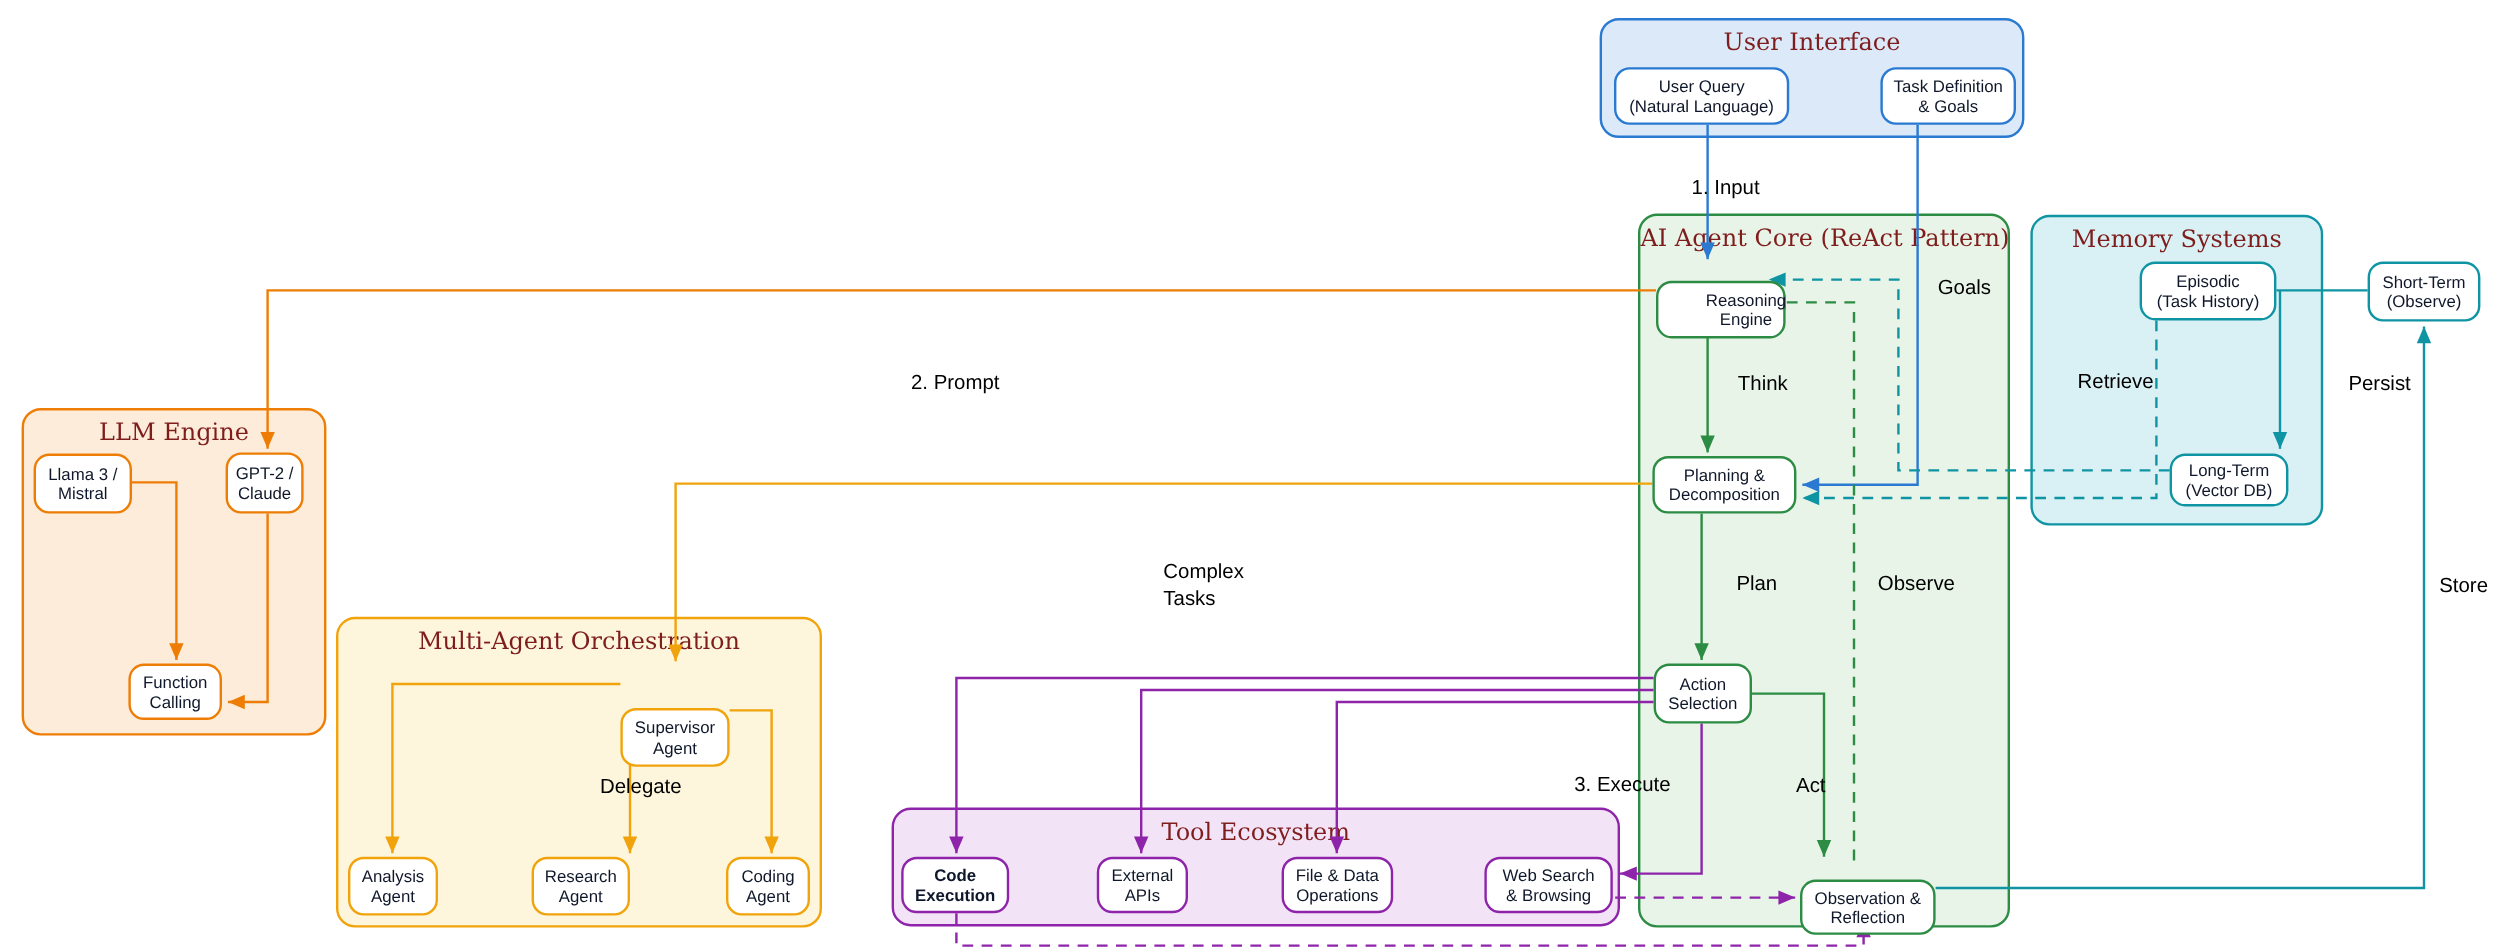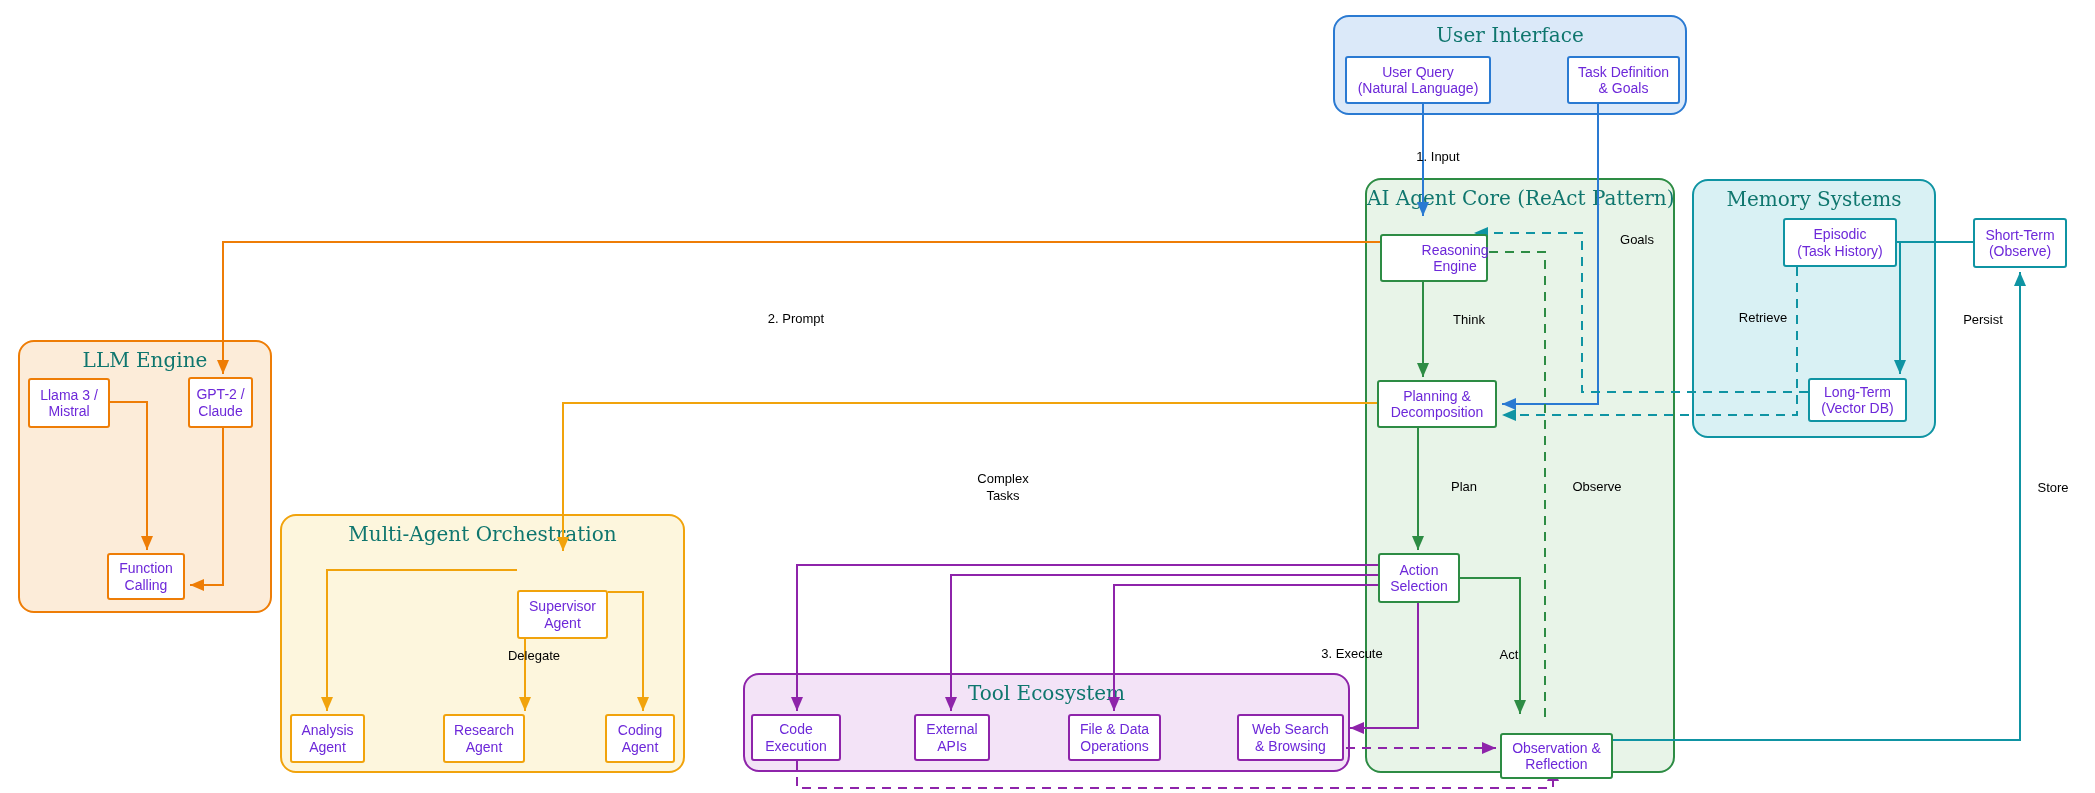--- a/index.html
+++ b/index.html
@@ -1,26 +1,26 @@
 <!DOCTYPE html>
 <html><head>
 <meta charset="utf-8">
 <style>
   html,body{margin:0;padding:0;background:#ffffff;}
   #stage{position:relative;width:2095px;height:793px;background:#ffffff;overflow:hidden;
          font-family:"Liberation Sans",sans-serif;}
   #edges-svg{position:absolute;left:0;top:0;z-index:2;}
   .container-box{position:absolute;z-index:1;border-style:solid;border-width:2.5px;border-radius:16px;box-sizing:border-box;}
   .container-title{position:absolute;left:0;right:0;top:6px;text-align:center;
-         font-family:"DejaVu Serif",serif;font-size:20px;color:#0f766e;white-space:nowrap;}
-  .node{position:absolute;z-index:3;background:#ffffff;border-style:solid;border-width:2px;border-radius:3px;
+         font-family:"DejaVu Serif",serif;font-size:20px;color:#7f1d1d;white-space:nowrap;}
+  .node{position:absolute;z-index:3;background:#ffffff;border-style:solid;border-width:2px;border-radius:13px;
          box-sizing:border-box;display:flex;align-items:center;justify-content:center;text-align:center;
-         font-size:14px;line-height:1.16;color:#6d28d9;white-space:pre-line;}
-  .edge-label{position:absolute;z-index:4;transform:translate(-50%,-50%);font-size:13px;color:#000;
-         text-align:center;line-height:1.3;white-space:pre-line;}
+         font-size:14px;line-height:1.16;color:#0f172a;white-space:pre-line;}
+  .edge-label{position:absolute;z-index:4;transform:translate(-50%,-50%);font-size:17px;color:#000;
+         text-align:left;line-height:1.3;white-space:pre-line;}
 </style>
 </head>
 <body>
 
 <div id="stage">
   <svg id="edges-svg" width="2095" height="793">
       <polyline points="1423,104 1423,216" fill="none" stroke="#2a7ad2" stroke-width="2"></polyline>
       <polygon points="1423,216 1429,202 1417,202" fill="#2a7ad2"></polygon>
       <polyline points="1598,104 1598,404 1502,404" fill="none" stroke="#2a7ad2" stroke-width="2"></polyline>
       <polygon points="1502,404 1516,410 1516,398" fill="#2a7ad2"></polygon>
@@ -111,21 +111,21 @@
     <div class="node" style="left: 107px; top: 553px; width: 78px; height: 47px; border-color: rgb(238, 125, 6);">Function
 Calling</div>
     <div class="node" style="left: 517px; top: 554px; width: 91px; height: 49px; border-color: rgb(241, 163, 12); margin-top: 36px;">Supervisor
 Agent</div>
     <div class="node" style="left: 290px; top: 714px; width: 75px; height: 49px; border-color: rgb(241, 163, 12);">Analysis
 Agent</div>
     <div class="node" style="left: 443px; top: 714px; width: 82px; height: 49px; border-color: rgb(241, 163, 12);">Research
 Agent</div>
     <div class="node" style="left: 605px; top: 714px; width: 70px; height: 49px; border-color: rgb(241, 163, 12);">Coding
 Agent</div>
-    <div class="node" style="left: 751px; top: 714px; width: 90px; height: 47px; border-color: rgb(142, 36, 170);">Code
+    <div class="node" style="left: 751px; top: 714px; width: 90px; height: 47px; border-color: rgb(142, 36, 170); font-weight: bold;">Code
 Execution</div>
     <div class="node" style="left: 914px; top: 714px; width: 76px; height: 47px; border-color: rgb(142, 36, 170);">External
 APIs</div>
     <div class="node" style="left: 1068px; top: 714px; width: 93px; height: 47px; border-color: rgb(142, 36, 170);">File &amp; Data
 Operations</div>
     <div class="node" style="left: 1237px; top: 714px; width: 107px; height: 47px; border-color: rgb(142, 36, 170);">Web Search
 &amp; Browsing</div>
     <div class="edge-label" style="left: 1438px; top: 157px;">1. Input</div>
     <div class="edge-label" style="left: 1637px; top: 240px;">Goals</div>
     <div class="edge-label" style="left: 796px; top: 319px;">2. Prompt</div>

